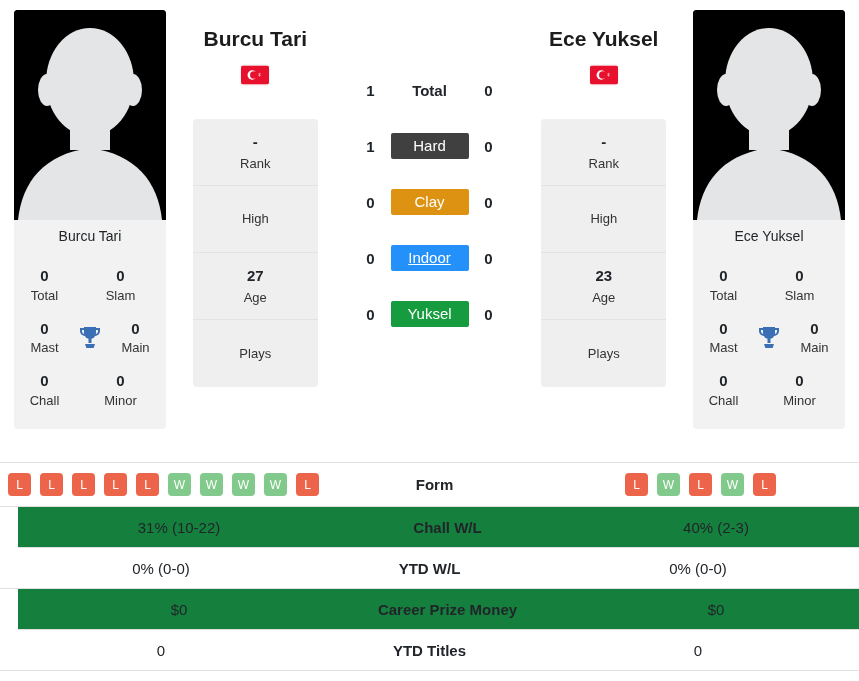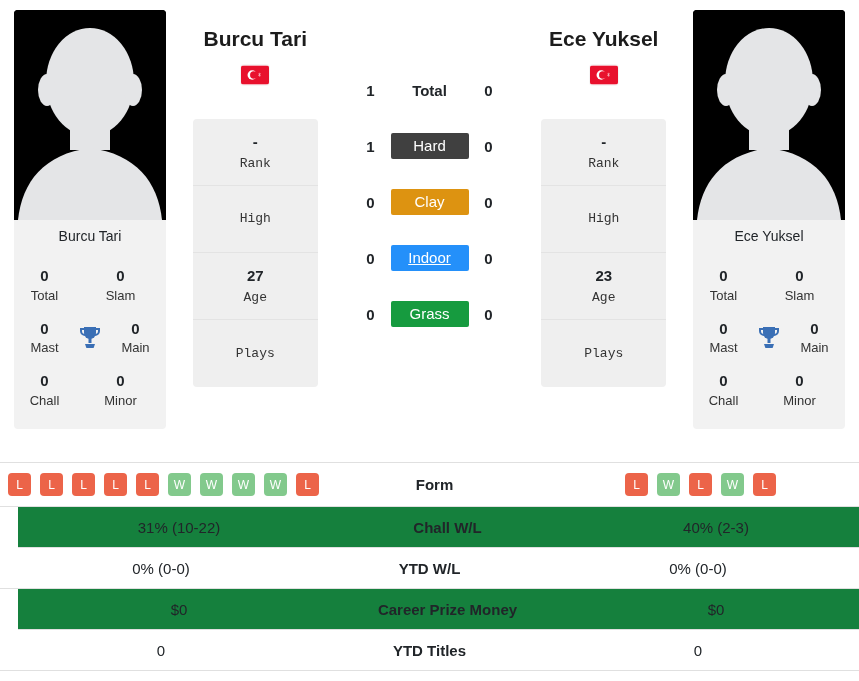--- a/index.html
+++ b/index.html
@@ -99,21 +99,21 @@
     height: 67px;
     border-bottom: 1px solid #e3e3e3;
     display: flex;
     flex-direction: column;
     align-items: center;
     justify-content: center;
   }
   .info-row:last-child { border-bottom: none; }
   .info-row .val { font-size: 15px; font-weight: bold; color: #212529; line-height: 1.5; }
   .info-row .val.dash { font-weight: bold; }
-  .info-row .cap { font-size: 13px; color: #333; line-height: 1.5; font-family: Liberation Mono, monospace; }
+  .info-row .cap { font-size: 13px; color: #333; line-height: 1.5; }
 
   
   .center-col {
     flex: 0 0 190px;
     width: 190px;
     padding-top: 52px;
     display: flex;
     flex-direction: column;
     gap: 0;
   }
@@ -284,21 +284,21 @@
           <div class="cmp-mid badge" style="background: rgb(221, 147, 17);">Clay</div>
           <div class="cmp-right">0</div>
         </div>
         <div class="cmp-row">
           <div class="cmp-left">0</div>
           <div class="cmp-mid badge" style="background: rgb(36, 144, 250); text-decoration: underline;">Indoor</div>
           <div class="cmp-right">0</div>
         </div>
         <div class="cmp-row">
           <div class="cmp-left">0</div>
-          <div class="cmp-mid badge" style="background: rgb(22, 155, 63);">Grass</div>
+          <div class="cmp-mid badge" style="background: rgb(22, 155, 63);">Yuksel</div>
           <div class="cmp-right">0</div>
         </div>
       </div>
 
     <div class="info-col right">
       <div class="player-name">Ece Yuksel</div>
       <div class="flag">
         <svg viewBox="0 0 30 20" aria-hidden="true">
           <rect width="30" height="20" fill="#e8112d"></rect>
           <circle cx="12" cy="10" r="5" fill="#ffffff"></circle>

